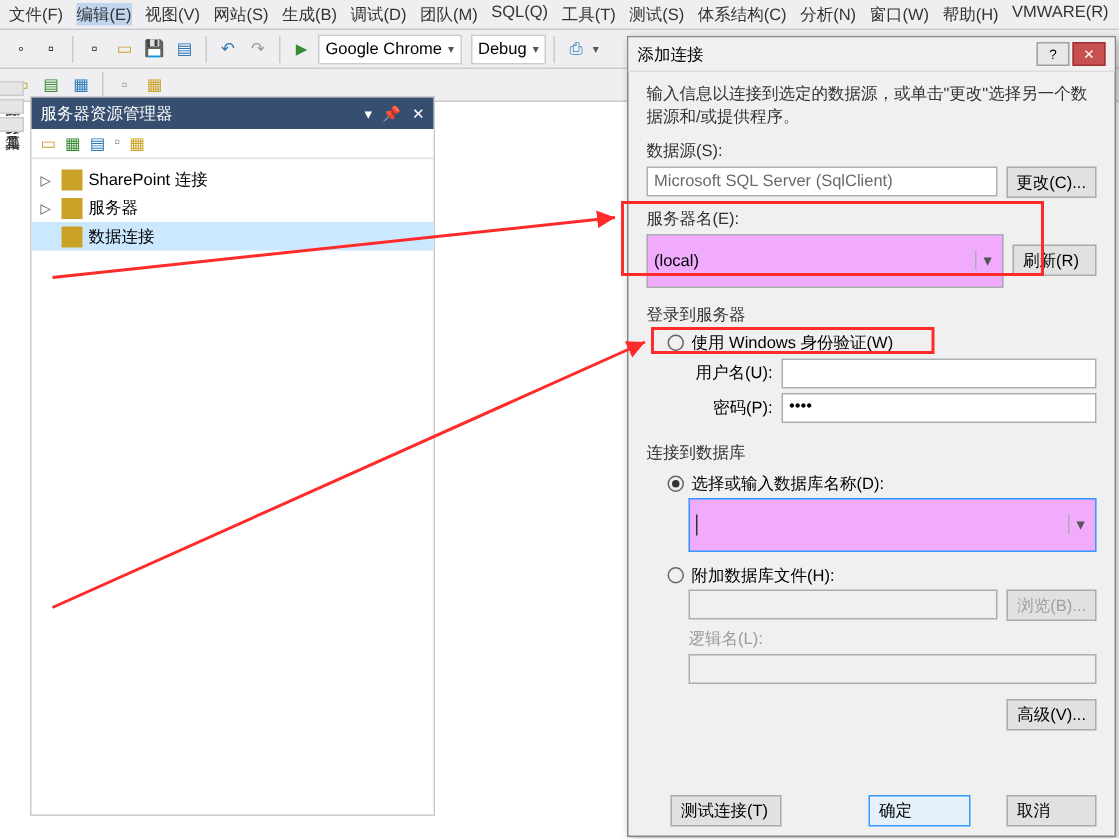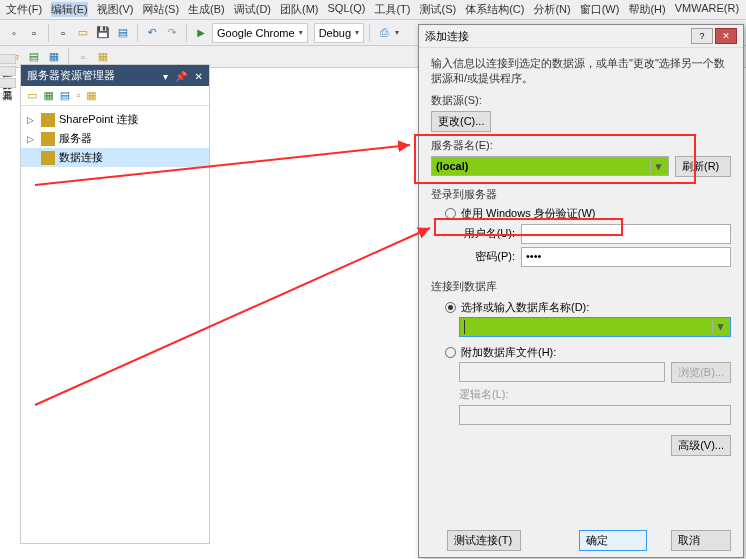--- a/index.html
+++ b/index.html
@@ -7,21 +7,21 @@
   .menubar { display: flex; gap: 9px; padding: 2px 6px; background: #efeff2; border-bottom: 1px solid #ccc; }
   .menubar span { color: #333; cursor: default; }
   .toolbar { display: flex; align-items: center; gap: 2px; padding: 3px 5px; background: #efeff2; border-bottom: 1px solid #ccc; height: 26px; }
   .tb-btn { width: 18px; height: 18px; display: flex; align-items: center; justify-content: center; }
   .tb-sep { width: 1px; height: 18px; background: #ccc; margin: 0 3px; }
   .play { color: #388a34; font-size: 10px; }
   .dropdown { border: 1px solid #ccc; background: #fff; padding: 1px 4px; height: 20px; display: flex; align-items: center; gap: 4px; }
   .dropdown .arrow { font-size: 8px; color: #555; }
   .left-col { position: absolute; left: 0; top: 54px; width: 14px; height: 500px; display: flex; flex-direction: column; align-items: center; gap: 2px; }
   .vtab { writing-mode: vertical-rl; font-size: 10px; padding: 4px 1px; color: #333; background: #e6e6e6; border: 1px solid #ccc; }
-  .explorer { position: absolute; left: 20px; top: 64px; width: 190px; height: 480px; border: 1px solid #ccc; background: #fff; }
+  .explorer { position: absolute; left: 20px; top: 64px; width: 270px; height: 480px; border: 1px solid #ccc; background: #fff; }
   .exp-title { background: #364e6f; color: #fff; padding: 3px 6px; display: flex; align-items: center; justify-content: space-between; }
   .exp-titlebtns span { color: #fff; margin-left: 4px; font-size: 10px; }
   .exp-tools { padding: 3px 6px; display: flex; gap: 6px; border-bottom: 1px solid #e0e0e0; }
   .tree { padding: 4px 0; }
   .tree-item { display: flex; align-items: center; gap: 4px; padding: 2px 6px; }
   .tree-item.sel { background: #cce8ff; }
   .chev { width: 10px; display: inline-block; color: #555; font-size: 9px; }
   .ico { width: 14px; height: 14px; display: inline-block; }
   .dialog { position: absolute; left: 418px; top: 24px; width: 326px; height: 534px; background: #f0f0f0; border: 1px solid #888; box-shadow: 2px 2px 6px rgba(0,0,0,.3); }
   .dlg-title { background: #f0f0f0; padding: 3px 6px; display: flex; align-items: center; justify-content: space-between; border-bottom: 1px solid #ddd; }
@@ -39,21 +39,21 @@
   .indent { margin-left: 14px; }
   .indent2 { margin-left: 28px; }
   .radio { display: flex; align-items: center; gap: 5px; }
   .radio .dot { width: 11px; height: 11px; border: 1px solid #666; border-radius: 50%; display: inline-flex; align-items: center; justify-content: center; }
   .radio .dot.on::after { content: ''; width: 5px; height: 5px; background: #333; border-radius: 50%; }
   .chk { display: flex; align-items: center; gap: 5px; }
   .chk .box { width: 11px; height: 11px; border: 1px solid #666; background: #fff; }
   .field-pair { display: flex; align-items: center; gap: 6px; margin: 3px 0 3px 28px; }
   .field-pair label { width: 56px; text-align: right; }
   .txt { flex: 1; border: 1px solid #abadb3; background: #fff; height: 20px; padding: 2px 4px; }
-  .combo { flex: 1; border: 1px solid #abadb3; background: #84cc16; height: 20px; display: flex; align-items: center; justify-content: space-between; padding: 0 2px 0 4px; font-weight: bold; }
+  .combo { flex: 1; border: 1px solid #abadb3; background: #f0abfc; height: 36px; display: flex; align-items: center; justify-content: space-between; padding: 0 2px 0 4px; }
   .combo .cbtn { width: 16px; text-align: center; color: #555; border-left: 1px solid #abadb3; }
   .dlg-footer { position: absolute; bottom: 6px; left: 28px; right: 12px; display: flex; justify-content: space-between; align-items: center; }
   .footer-r { display: flex; gap: 24px; margin-left: 25px; }
   .adv-row { display: flex; justify-content: flex-end; margin-top: 10px; padding-right: 0; }
   .redbox { position: absolute; border: 2px solid #ff2a2a; pointer-events: none; }
   .arrow-svg { position: absolute; pointer-events: none; }
   .disabled-txt { color: #9a9a9a; }
 </style>
 </head>
 <body>
@@ -158,20 +158,21 @@
     <div class="winbtns">
       <div class="winbtn">?</div>
       <div class="winbtn close">✕</div>
     </div>
   </div>
   <div class="dlg-body">
     <div class="note">输入信息以连接到选定的数据源，或单击"更改"选择另一个数据源和/或提供程序。</div>
 
     <div class="section-lbl">数据源(S):</div>
     <div class="row">
+      <div class="ro-field">Microsoft SQL Server (SqlClient)</div>
       <div class="btn">更改(C)...</div>
     </div>
 
     <div class="section-lbl">服务器名(E):</div>
     <div class="row">
       <div class="combo">
         <span>(local)</span>
         <span class="cbtn">▾</span>
       </div>
       <div class="btn">刷新(R)</div>

